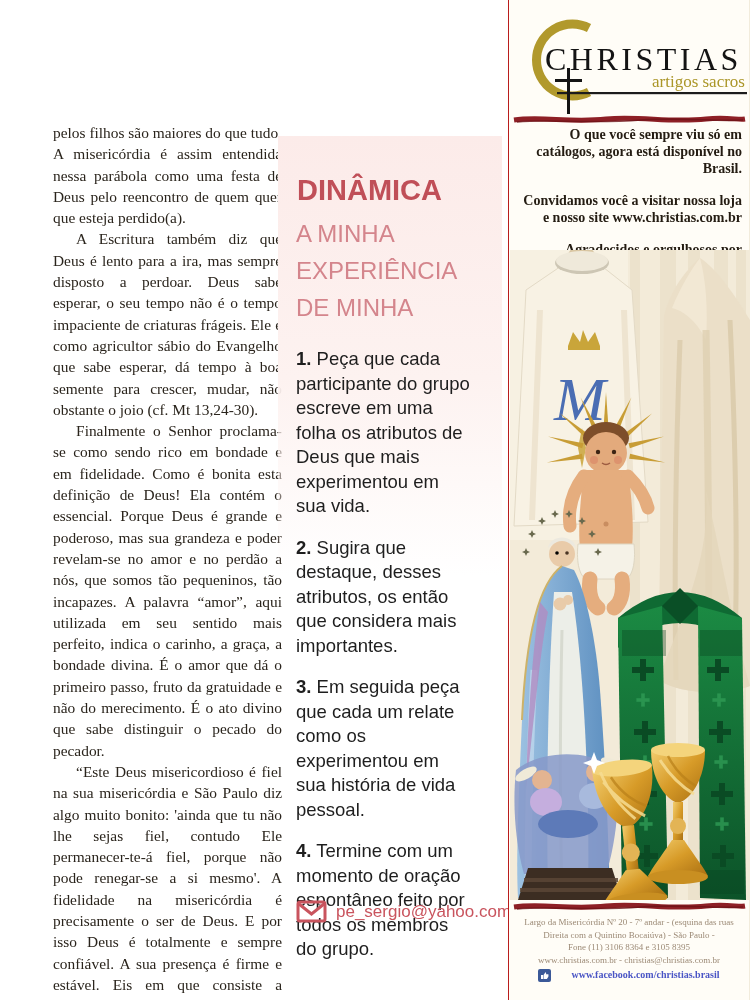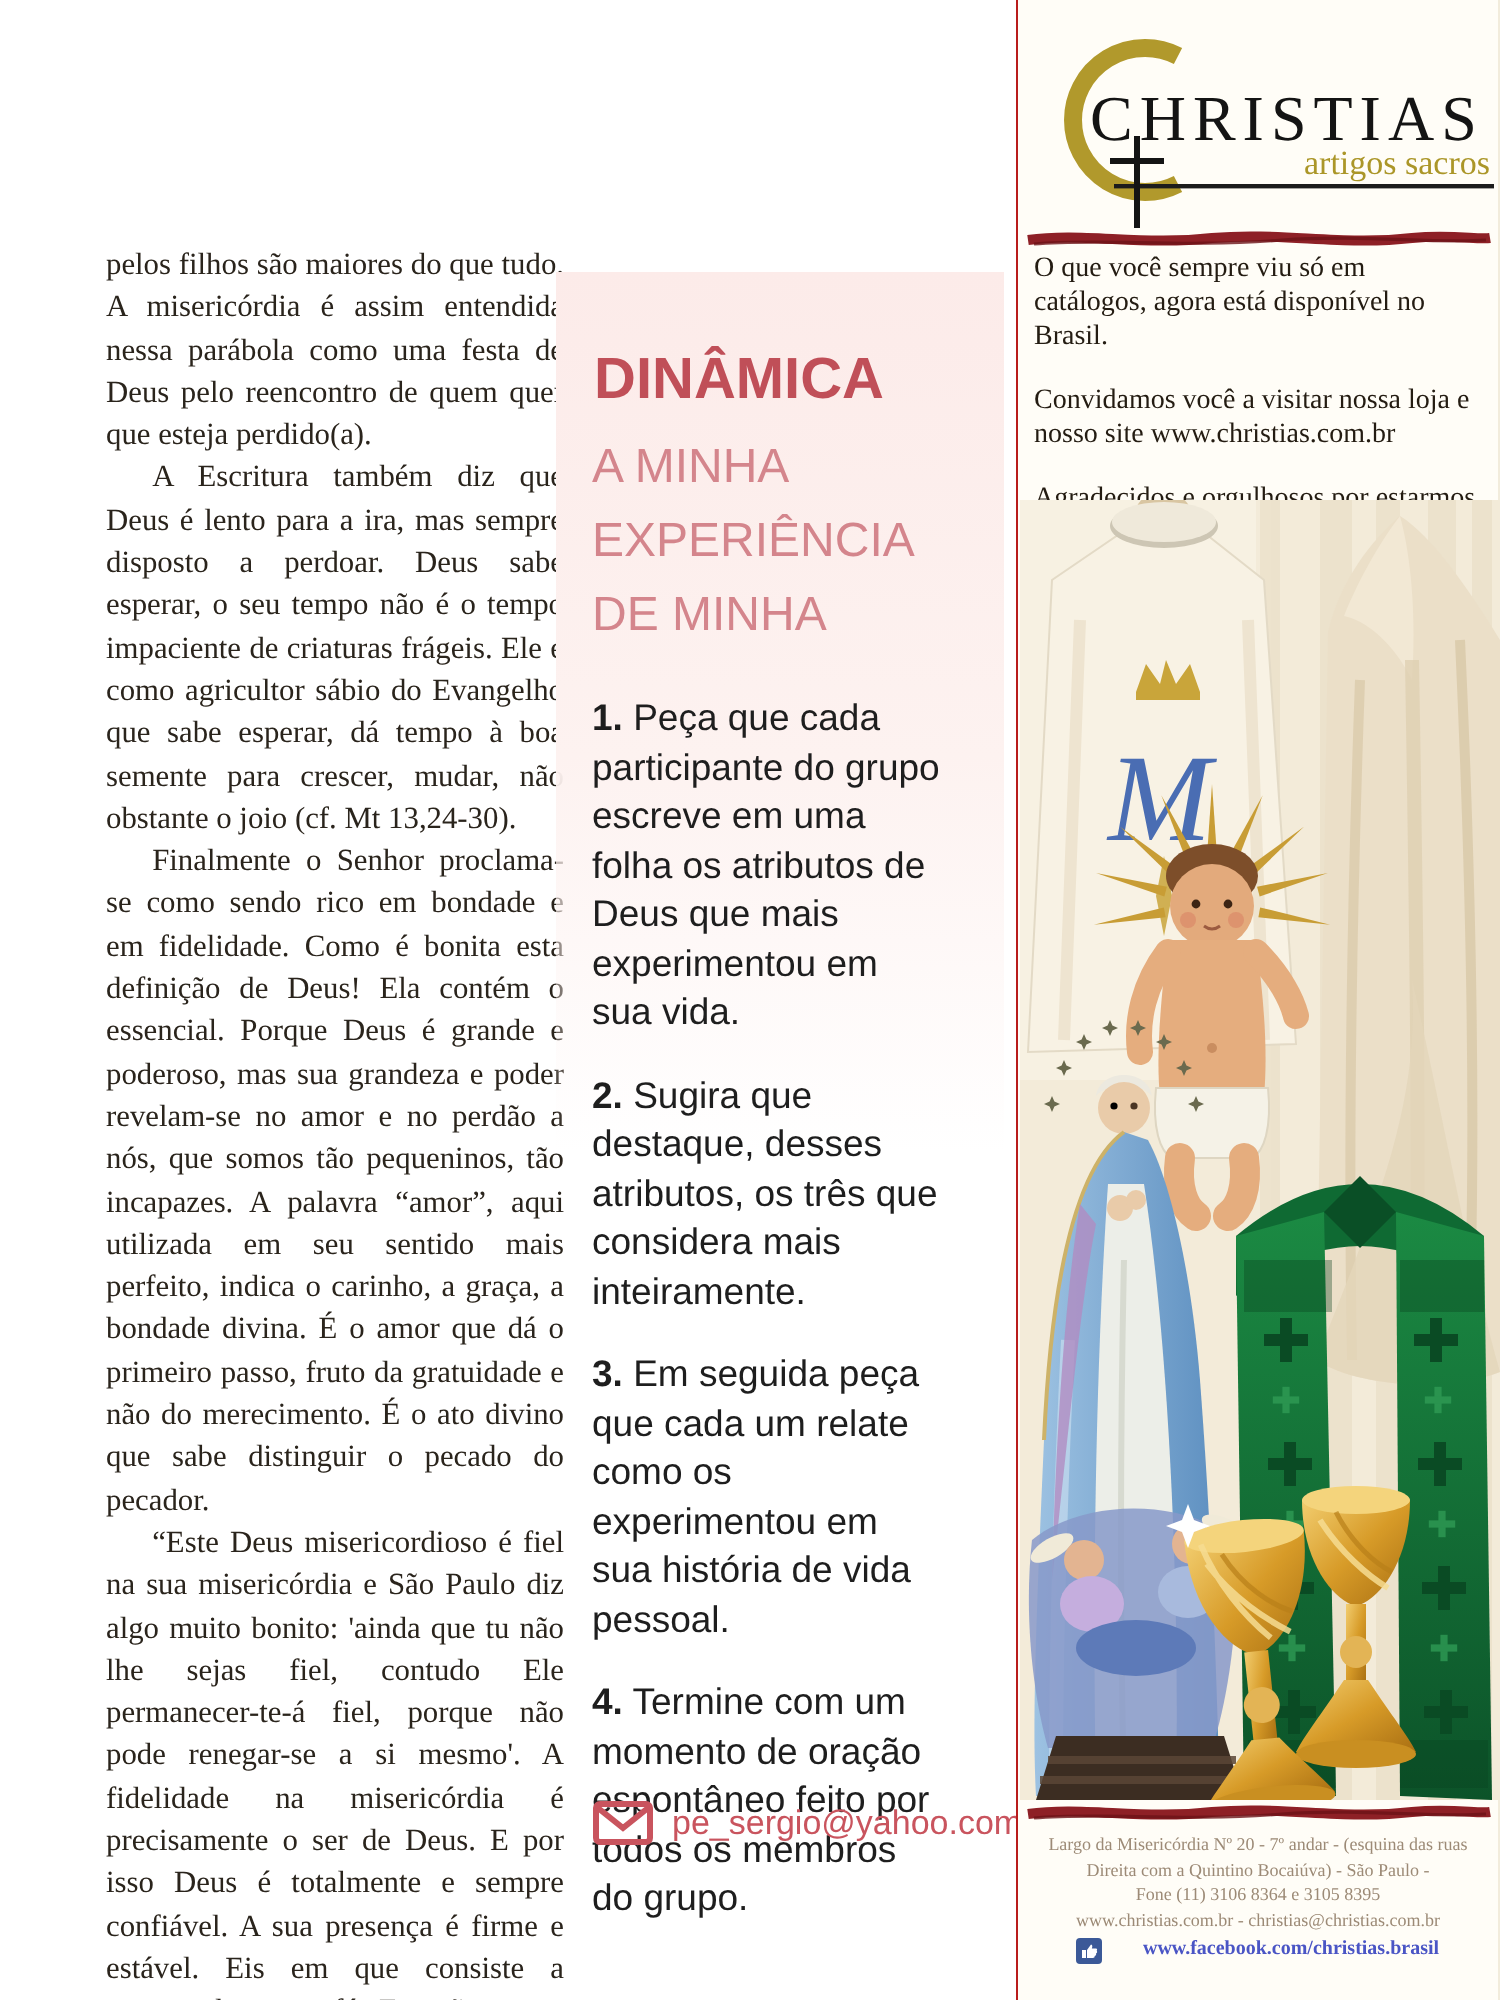--- a/index.html
+++ b/index.html
@@ -25,21 +25,21 @@
   .step .num{font-weight:bold;}
   .email-row{position:absolute;left:296px;top:900px;display:flex;align-items:center;gap:9px;cursor:pointer;}
   .email-text{font-family:"Liberation Sans",sans-serif;font-size:17px;color:#c9545e;}
 
   
   .ad{position:absolute;left:508px;top:0;width:242px;height:1000px;background:#fffdf7;
       border-left:1px solid #b91c1c;border-right:1px solid #f2ecdc;box-sizing:border-box;}
   .logo-svg{position:absolute;top:6px;left:0;}
   .divider{position:absolute;left:2px;width:236px;height:12px;}
   .div1{top:114px;} .div2{top:901px;}
-  .ad-copy{position:absolute;top:126px;left:8px;width:225px;text-align:left;font-weight:normal;
+  .ad-copy{position:absolute;top:126px;left:8px;width:225px;text-align:right;font-weight:bold;
            font-size:14px;line-height:17px;color:#241c12;}
   .ad-copy p{margin:0 0 15px 0;}
   .collage{position:absolute;top:250px;left:1px;width:240px;height:650px;}
   .address{position:absolute;top:916px;left:0;width:240px;text-align:center;
            font-size:9px;line-height:12.5px;color:#9c8a76;}
   .address .line{white-space:nowrap;}
   .fb-row{display:flex;justify-content:center;align-items:center;gap:20px;margin-top:3px;
           color:#4a55c5;font-size:10px;font-weight:bold;cursor:pointer;}
 </style>
 </head>
@@ -53,21 +53,21 @@
     <p><span>Finalmente o Senhor proclama-se como sendo rico em bondade e em fidelidade. Como é bonita esta definição de Deus! Ela contém o essencial. Porque Deus é grande e poderoso, mas sua grandeza e poder revelam-se no amor e no perdão a nós, que somos tão pequeninos, tão incapazes. A palavra “amor”, aqui utilizada em seu sentido mais perfeito, indica o carinho, a graça, a bondade divina. É o amor que dá o primeiro passo, fruto da gratuidade e não do merecimento. É o ato divino que sabe distinguir o pecado do pecador.</span></p>
     <p><span>“Este Deus misericordioso é fiel na sua misericórdia e São Paulo diz algo muito bonito: 'ainda que tu não lhe sejas fiel, contudo Ele permanecer-te-á fiel, porque não pode renegar-se a si mesmo'. A fidelidade na misericórdia é precisamente o ser de Deus. E por isso Deus é totalmente e sempre confiável. A sua presença é firme e estável. Eis em que consiste a certeza da nossa fé. E então, neste Jubileu da Misericórdia, confiemo-nos inteiramente a Ele e experimentemos a alegria de ser amados por este Deus compassivo e misericordioso, lento para a ira, rico em bondade e em fidelidade” (Papa Francisco, audiência de 13/01/2016).</span> </p>
   </div>
 
   <div class="panel"></div>
   <div class="din-title">DINÂMICA</div>
   <div class="din-sub">A MINHA EXPERIÊNCIA DE MINHA</div>
 
   <div class="steps">
     <p class="step"><span class="num">1.</span><span> Peça que cada participante do grupo escreve em uma folha os atributos de Deus que mais experimentou em sua vida.</span></p>
-    <p class="step"><span class="num">2.</span><span> Sugira que destaque, desses atributos, os três que considera mais inteiramente.</span></p>
+    <p class="step"><span class="num">2.</span><span> Sugira que destaque, desses atributos, os então que considera mais importantes.</span></p>
     <p class="step"><span class="num">3.</span><span> Em seguida peça que cada um relate como os experimentou em sua história de vida pessoal.</span></p>
     <p class="step"><span class="num">4.</span><span> Termine com um momento de oração espontâneo feito por todos os membros do grupo.</span></p>
   </div>
 
   <div class="email-row">
     <svg width="31" height="23" viewBox="0 0 31 23">
       <rect x="2" y="2" width="27" height="19" rx="2" fill="none" stroke="#c9545e" stroke-width="3"></rect>
       <path d="M3,4 L15.5,14 L28,4" fill="none" stroke="#c9545e" stroke-width="3"></path>
     </svg>
     <span class="email-text">pe_sergio@yahoo.com.br</span>

